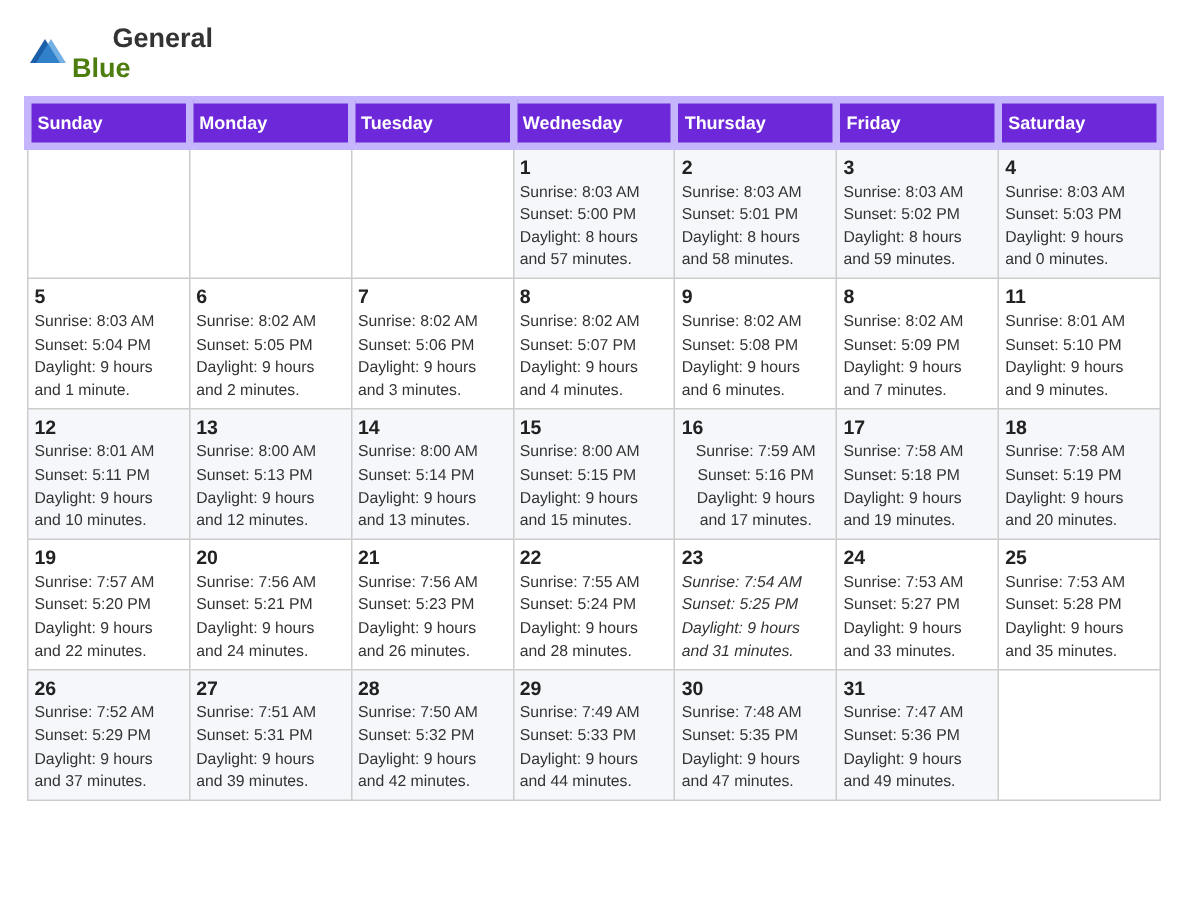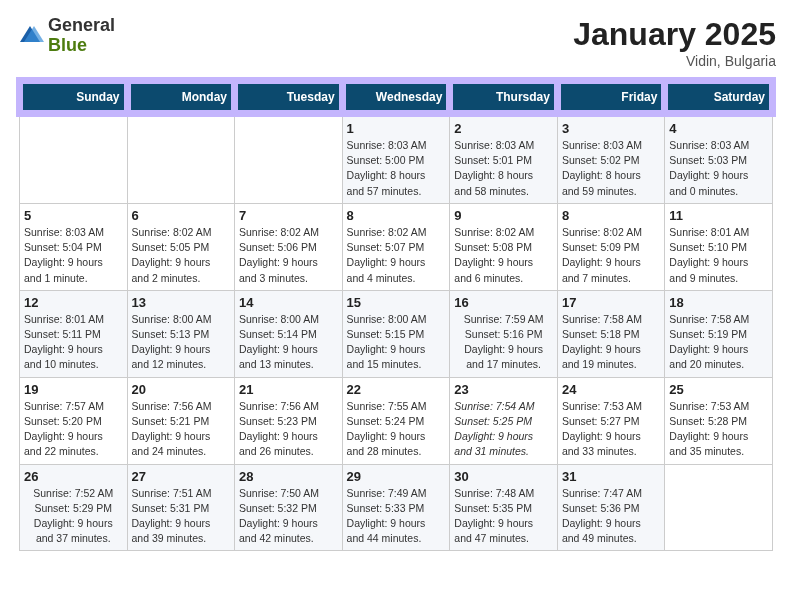--- a/index.html
+++ b/index.html
@@ -19,21 +19,21 @@
     .logo {
       display: flex;
       align-items: center;
       gap: 4px;
     }
     .logo-text {
       font-size: 18px;
       font-weight: bold;
       line-height: 1.1;
     }
-    .logo-general { color: #333; }
+    .logo-general { color: #333; margin-left: 27px; }
     .logo-blue { color: #4d7c0f; }
     .logo-icon {
       width: 28px;
       height: 28px;
     }
     .title-block {
       text-align: right;
     }
     .month-title {
       font-size: 32px;
@@ -43,27 +43,27 @@
     .location {
       font-size: 14px;
       color: #555;
     }
     .calendar {
       width: 100%;
       border-collapse: collapse;
       font-size: 11px;
     }
     .calendar thead tr th {
-      background: #0c4a6e;
+      background: #6d28d9;
       color: #fff;
       padding: 6px 4px;
-      text-align: right;
+      text-align: left;
       font-size: 12px;
       font-weight: bold;
-      border: 7px solid #c4b5fd;
+      border: 5px solid #c4b5fd;
     }
     .calendar tbody tr td {
       border: 1px solid #ccc;
       vertical-align: top;
       padding: 4px;
       width: 108px;
       min-height: 80px;
       background: #fff;
     }
     .calendar tbody tr:nth-child(odd) td {
@@ -94,24 +94,20 @@
   <div class="logo">
     <svg class="logo-icon" viewBox="0 0 28 28" xmlns="http://www.w3.org/2000/svg">
       <polygon points="14,4 24,20 4,20" fill="#1a5fa8"></polygon>
       <polygon points="18,4 28,20 8,20" fill="#3a8fd8" opacity="0.7"></polygon>
     </svg>
     <div class="logo-text">
       <span class="logo-general">General</span><br>
       <span class="logo-blue">Blue</span>
     </div>
   </div>
-  <div class="title-block">
-    <div class="month-title">January 2025</div>
-    <div class="location">Vidin, Bulgaria</div>
-  </div>
 </div>
 
 <table class="calendar">
   <thead>
     <tr>
     <th>Sunday</th>
         <th>Monday</th>
         <th>Tuesday</th>
         <th>Wednesday</th>
         <th>Thursday</th>
@@ -277,21 +273,21 @@
         <td>
           <div class="day-number">25</div>
           <div class="day-info" style="white-space: pre-line;">Sunrise: 7:53 AM
 Sunset: 5:28 PM
 Daylight: 9 hours and 35 minutes.</div>
         </td>
       </tr>
       <tr>
         <td>
           <div class="day-number">26</div>
-          <div class="day-info" style="white-space: pre-line; text-align: center;">Sunrise: 7:52 AM
+          <div class="day-info" style="white-space: pre-line;">Sunrise: 7:52 AM
 Sunset: 5:29 PM
 Daylight: 9 hours and 37 minutes.</div>
         </td>
         <td>
           <div class="day-number">27</div>
           <div class="day-info" style="white-space: pre-line;">Sunrise: 7:51 AM
 Sunset: 5:31 PM
 Daylight: 9 hours and 39 minutes.</div>
         </td>
         <td>

